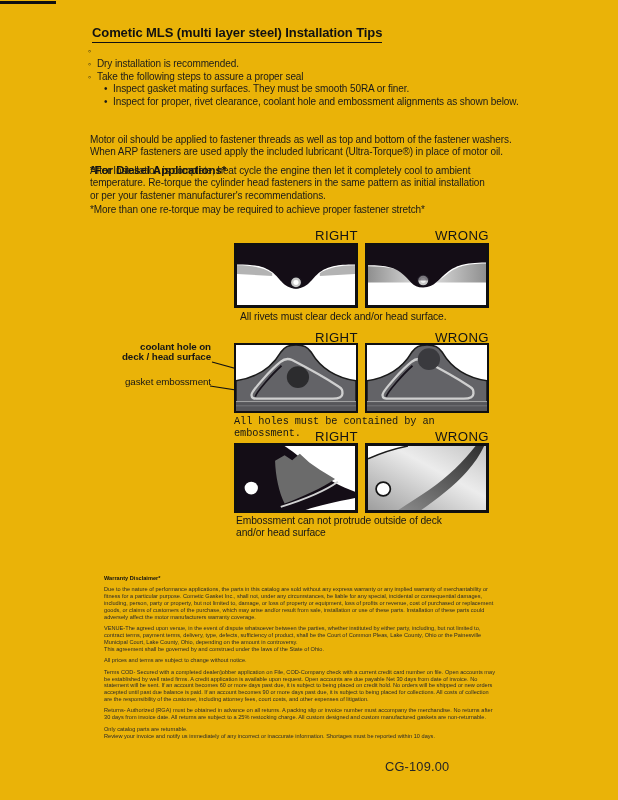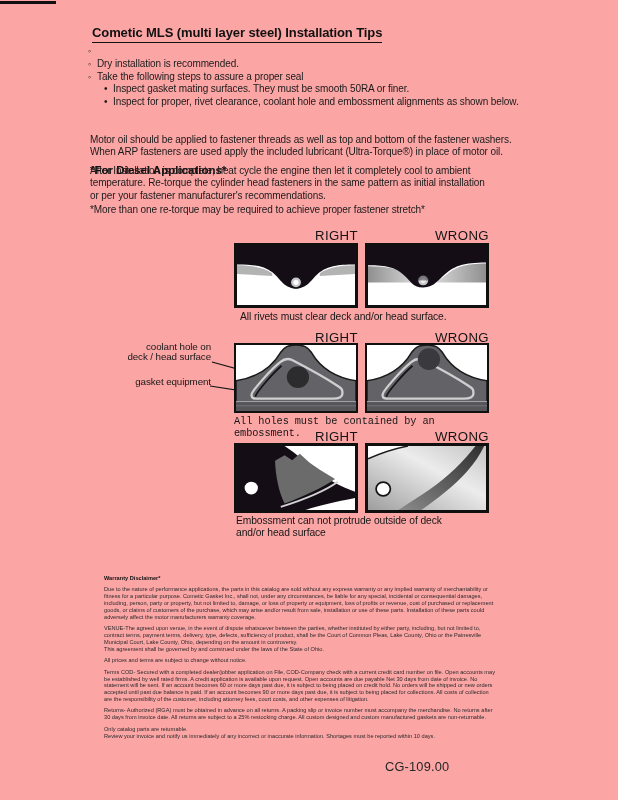--- a/index.html
+++ b/index.html
@@ -1,19 +1,19 @@
 <!DOCTYPE html>
 <html><head>
 <meta charset="utf-8">
 <style>
   html,body{margin:0;padding:0;background:#ffffff;}
   .page{
     position:relative;
     width:618px;height:800px;
-    background:#fca5a5;
+    background:#eab308;
     font-family:"Liberation Sans", sans-serif;
     color:#1a1a1a;
     overflow:hidden;
   }
   .abs{position:absolute;}
   .preline{white-space:pre-line;}
 
   .scan-artifact{left:0;top:1px;width:56px;height:3px;background:#0f0f12;}
 
   .title{
@@ -121,23 +121,23 @@
       <circle cx="58" cy="37.5" r="2.7" fill="#efefef"></circle>
       <path d="M52,37.5 a6,6 0 0 1 12,0 Z" fill="#3a3440" opacity="0.55"></path>
     </svg>
   </div>
 
   <div class="abs dg-caption" style="left:240px;top:311px;">All rivets must clear deck and/or head surface.</div>
 
   <div class="abs dg-label" style="left:234px;top:330px;">RIGHT</div>
   <div class="abs dg-label" style="left:365px;top:330px;">WRONG</div>
 
-  <div class="abs callout preline" style="left:98px;top:342px;width:113px;">coolant hole on
+  <div class="abs callout preline" style="left:98px;top:342px;width:113px;font-weight:bold;">coolant hole on
 deck / head surface</div>
-  <div class="abs callout" style="left:98px;top:377px;width:113px;">gasket equipment</div>
+  <div class="abs callout" style="left:98px;top:377px;width:113px;">gasket embossment</div>
 
   <svg class="abs" style="left:210px;top:350px;" width="90" height="50">
     <line x1="2" y1="12" x2="85" y2="35" stroke="#111" stroke-width="1.1"></line>
     <line x1="0" y1="36" x2="52" y2="44" stroke="#111" stroke-width="1.1"></line>
   </svg>
 
   <div class="abs dg-box b2" style="left:234px;top:343px;width:124px;height:70px;">
     <svg viewBox="0 0 124 70" preserveAspectRatio="none">
       <path d="M0,38 C24,34 38,22 46,8 C50,2 54,0 62,0 C70,0 74,2 78,8 C86,22 100,34 124,38 V70 H0 Z" fill="#636367" stroke="#1a1a1a" stroke-width="1.6"></path>
       <rect x="0" y="60" width="124" height="10" fill="#56565a"></rect>

